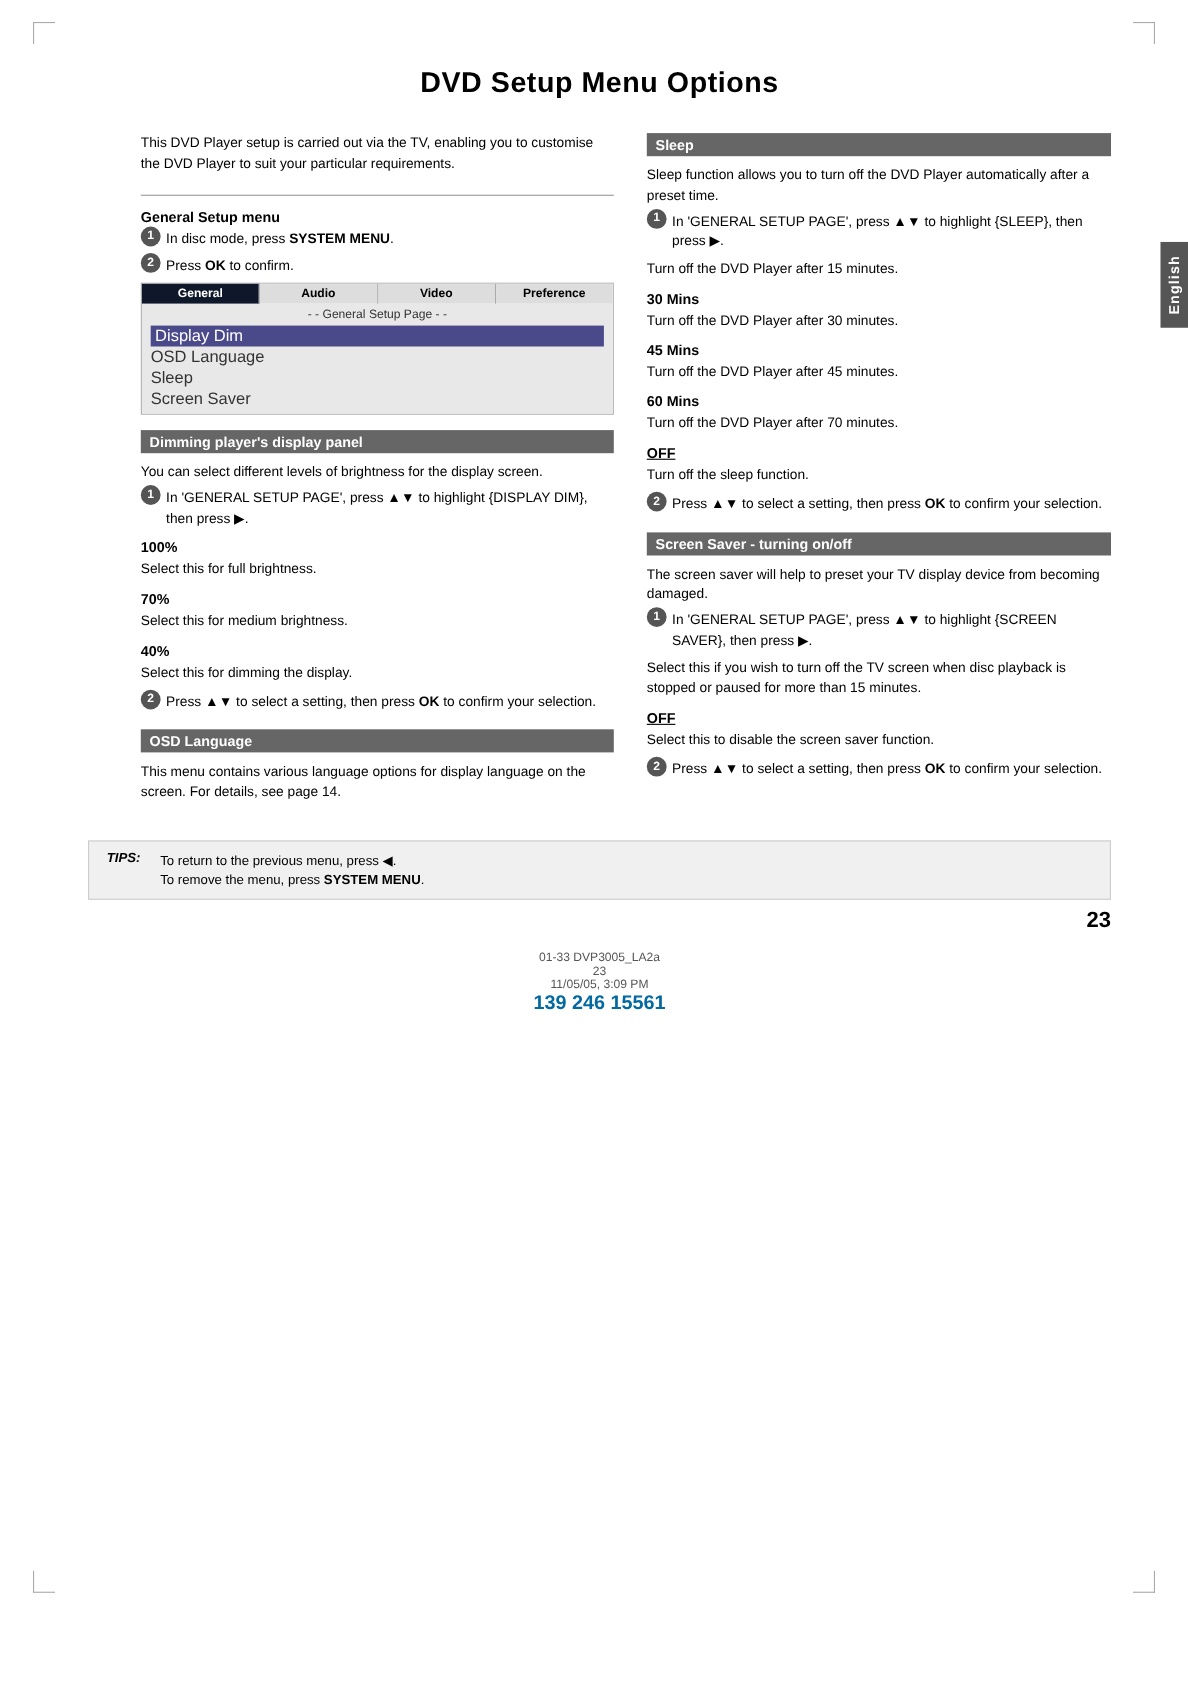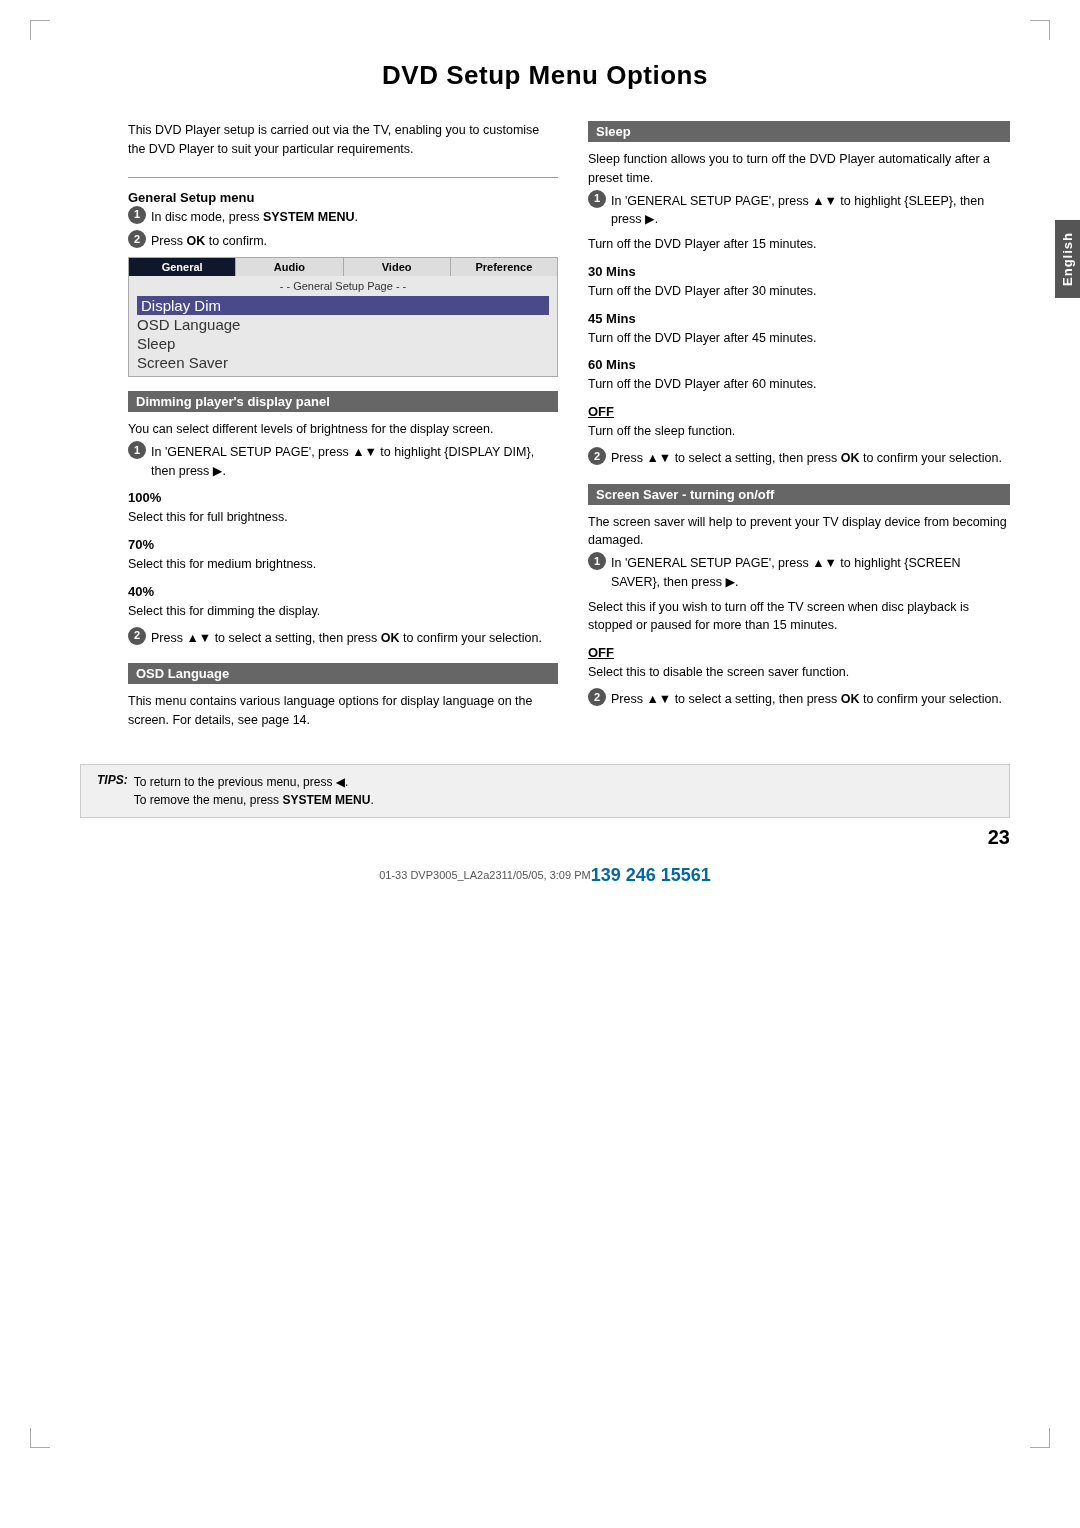--- a/index.html
+++ b/index.html
@@ -186,39 +186,40 @@
 
     
     .tips-bar {
       background: #f0f0f0;
       border: 1px solid #ccc;
       margin-top: 30px;
       padding: 8px 16px;
       font-size: 12px;
       display: flex;
       align-items: flex-start;
-      gap: 6px;
+      gap: 18px;
     }
     .tips-label {
       font-style: italic;
       font-weight: bold;
       flex-shrink: 0;
     }
     .tips-content {
       line-height: 1.5;
     }
 
     
     .footer {
       display: flex;
-      justify-content: center;
+      justify-content: space-between;
       align-items: center;
       margin-top: 16px;
       font-size: 11px;
       color: #555;
+      flex-direction: column;
     }
     .footer-center {
       font-size: 18px;
       font-weight: bold;
       color: #0369a1;
     }
     .page-number {
       font-size: 20px;
       font-weight: bold;
       text-align: right;
@@ -333,37 +334,37 @@
 
       <p class="body-text">Turn off the DVD Player after 15 minutes.</p>
 
       <div class="sub-section-title">30 Mins</div>
       <p class="body-text">Turn off the DVD Player after 30 minutes.</p>
 
       <div class="sub-section-title">45 Mins</div>
       <p class="body-text">Turn off the DVD Player after 45 minutes.</p>
 
       <div class="sub-section-title">60 Mins</div>
-      <p class="body-text">Turn off the DVD Player after 60 minutes.</p>
+      <p class="body-text">Turn off the DVD Player after 70 minutes.</p>
 
       <div class="sub-section-title underline">OFF</div>
       <p class="body-text">Turn off the sleep function.</p>
 
       <div class="step" style="margin-top:8px;">
         <span class="step-num circle2">2</span>
         <span>
           <span>Press ▲▼ to select a setting, then press</span>
           <strong>OK</strong>
           <span>to confirm your selection.</span>
         </span>
       </div>
 
       <div class="section-header">Screen Saver - turning on/off</div>
 
-      <p class="body-text">The screen saver will help to prevent your TV display device from becoming damaged.</p>
+      <p class="body-text">The screen saver will help to preset your TV display device from becoming damaged.</p>
 
       <div class="step">
         <span class="step-num circle">1</span>
         <span>In 'GENERAL SETUP PAGE', press ▲▼ to highlight {SCREEN SAVER}, then press ▶.</span>
       </div>
 
       <p class="body-text">Select this if you wish to turn off the TV screen when disc playback is stopped or paused for more than 15 minutes.</p>
 
       <div class="sub-section-title underline">OFF</div>
       <p class="body-text">Select this to disable the screen saver function.</p>

